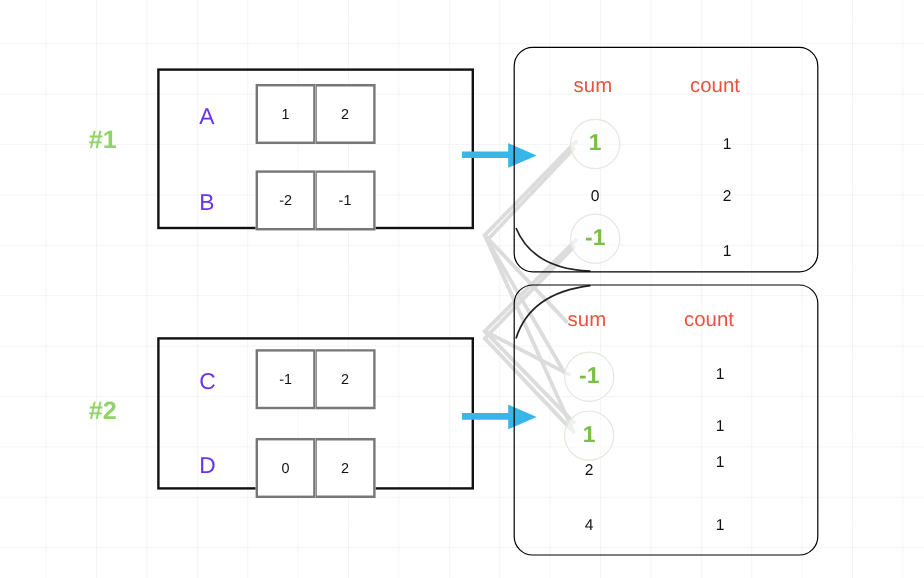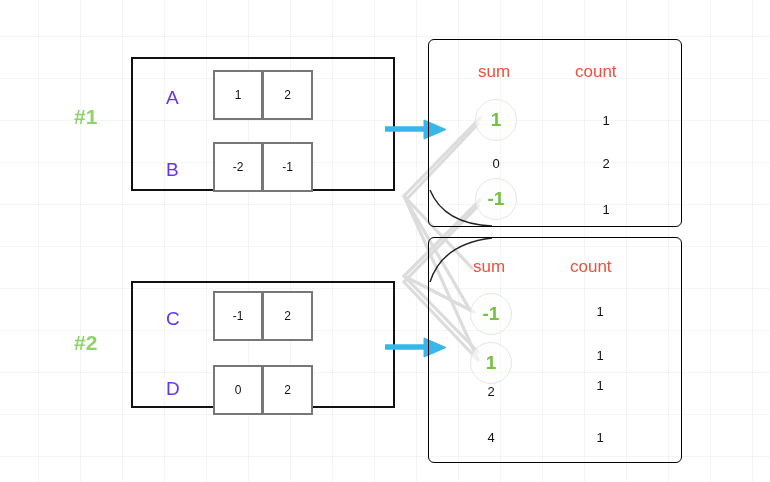--- a/index.html
+++ b/index.html
@@ -68,21 +68,21 @@
     background: #ffffff;
   }
   .cell + .cell {
     border-left: 1px solid #777777;
   }
 
   
   .panel {
     position: absolute;
     border: 1.6px solid #000000;
-    border-radius: 6px;
+    border-radius: 16px;
     background: transparent;
     box-sizing: border-box;
   }
   .panel-head {
     position: absolute;
     font-size: 17px;
     color: #e8523f;
     font-family: "Liberation Sans", sans-serif;
   }
   .tcell {

